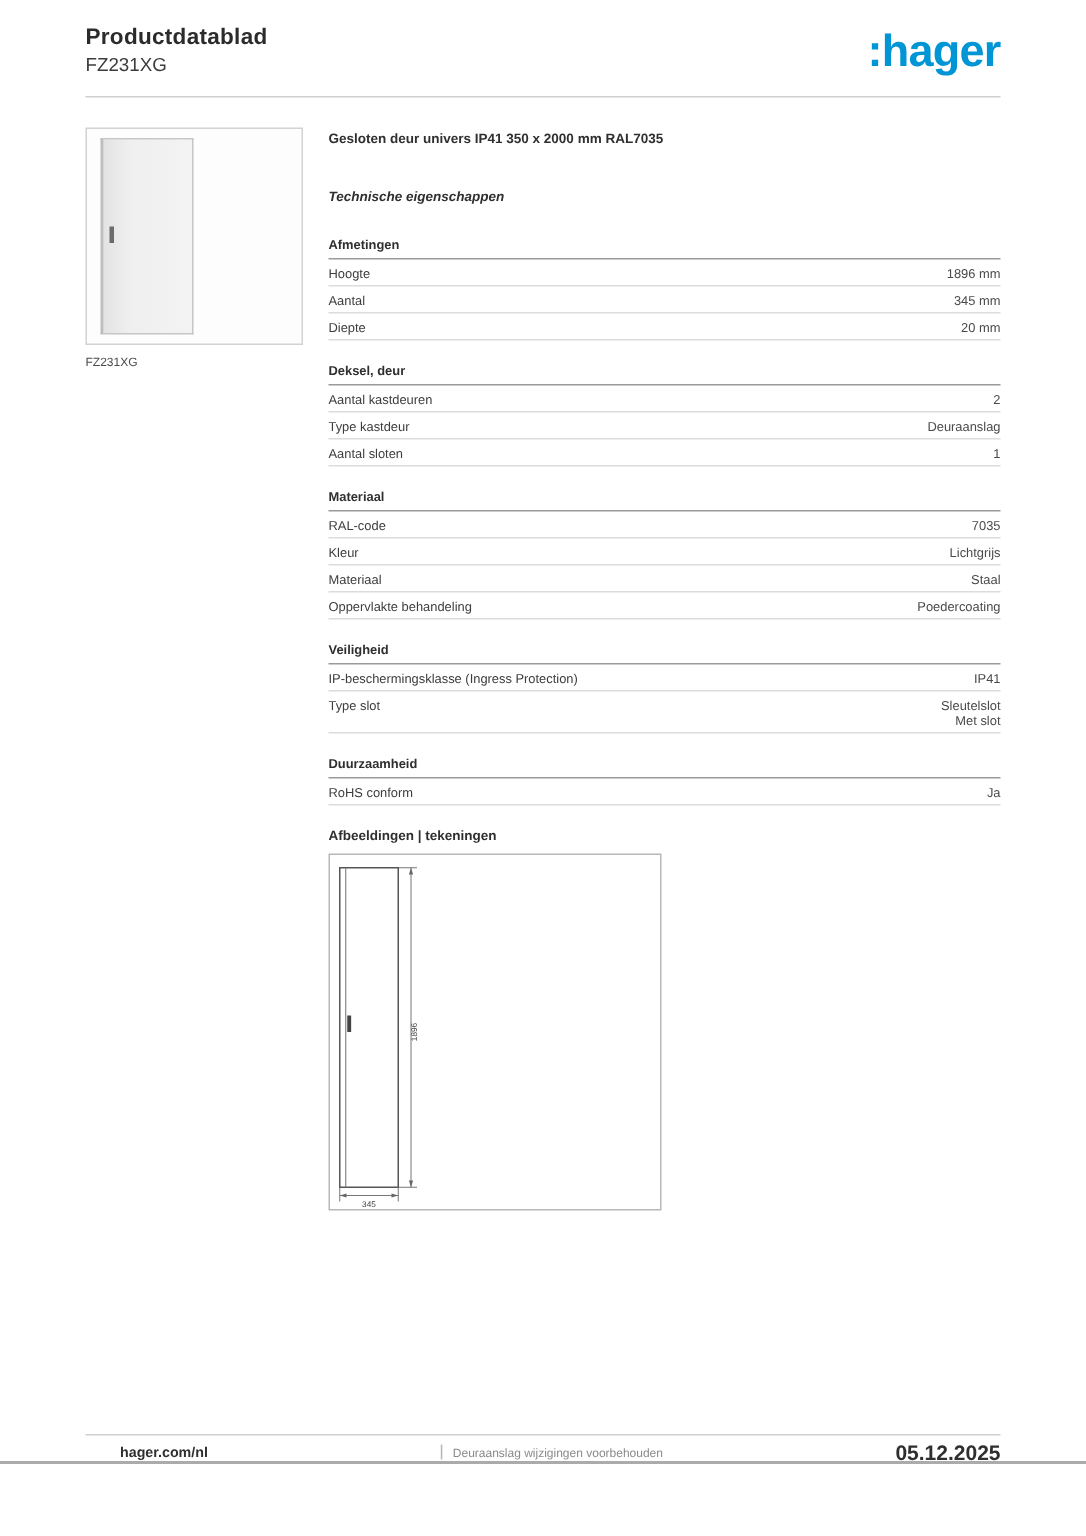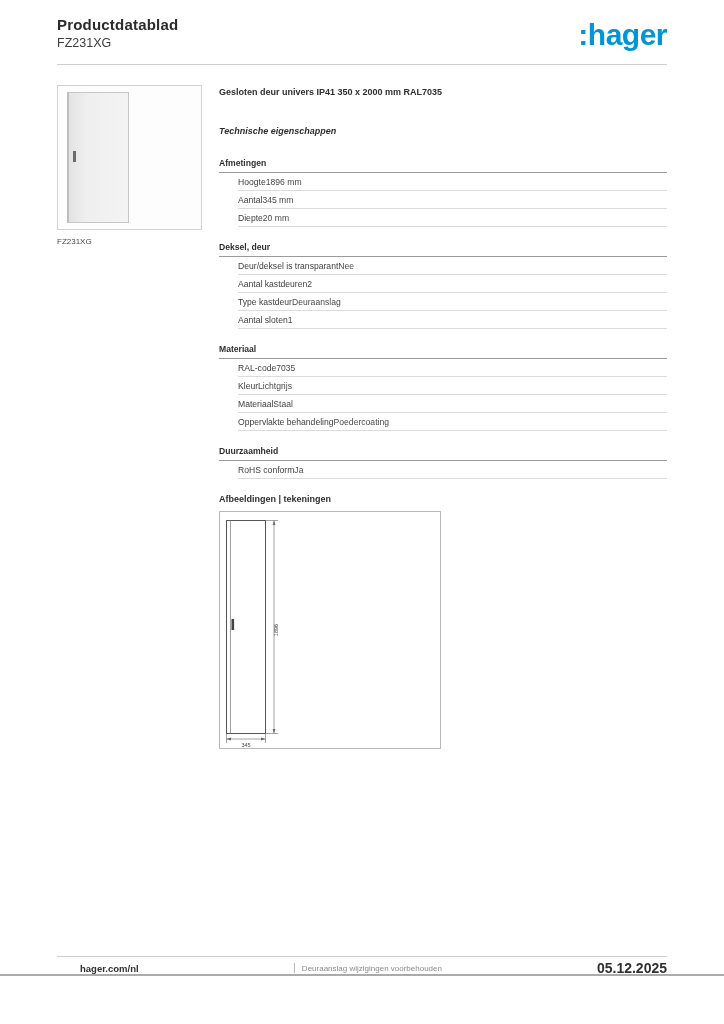--- a/index.html
+++ b/index.html
@@ -55,25 +55,24 @@
   .specs-heading { font-size: 9px; font-weight: bold; color: #2f2f2f; margin-top: 29px; font-style: italic; }
   #sections { margin-top: 22px; }
 
   .spec-section { margin-bottom: 15px; }
   .section-title {
     font-size: 8.6px; font-weight: bold; color: #2f2f2f;
     padding-bottom: 4px;
     border-bottom: 1px solid #9a9a9a;
   }
   .spec-row {
-    display: flex; align-items: flex-start;
+    display: flex; justify-content: space-between; align-items: flex-start;
     padding: 3.5px 0;
     border-bottom: 1px solid #dcdcdc;
     font-size: 8.6px;
-    margin-left: 19px;
   }
   .spec-label { color: #3d3d3d; }
   .spec-value { color: #4a4a4a; text-align: right; white-space: pre-line; }
 
   .drawings-heading { font-size: 9px; font-weight: bold; color: #2f2f2f; margin-top: 12px; }
   .drawing-box {
     margin-top: 7px;
     width: 222px; height: 238px;
     border: 1px solid #b8b8b8;
     background: #fff;
@@ -139,24 +138,20 @@
               <span class="spec-value">345 mm</span>
             </div>
             <div class="spec-row">
               <span class="spec-label">Diepte</span>
               <span class="spec-value">20 mm</span>
             </div>
           </section>
           <section class="spec-section">
             <div class="section-title">Deksel, deur</div>
             <div class="spec-row">
-              <span class="spec-label">Deur/deksel is transparant</span>
-              <span class="spec-value">Nee</span>
-            </div>
-            <div class="spec-row">
               <span class="spec-label">Aantal kastdeuren</span>
               <span class="spec-value">2</span>
             </div>
             <div class="spec-row">
               <span class="spec-label">Type kastdeur</span>
               <span class="spec-value">Deuraanslag</span>
             </div>
             <div class="spec-row">
               <span class="spec-label">Aantal sloten</span>
               <span class="spec-value">1</span>
@@ -172,20 +167,32 @@
               <span class="spec-label">Kleur</span>
               <span class="spec-value">Lichtgrijs</span>
             </div>
             <div class="spec-row">
               <span class="spec-label">Materiaal</span>
               <span class="spec-value">Staal</span>
             </div>
             <div class="spec-row">
               <span class="spec-label">Oppervlakte behandeling</span>
               <span class="spec-value">Poedercoating</span>
+            </div>
+          </section>
+          <section class="spec-section">
+            <div class="section-title">Veiligheid</div>
+            <div class="spec-row">
+              <span class="spec-label">IP-beschermingsklasse (Ingress Protection)</span>
+              <span class="spec-value">IP41</span>
+            </div>
+            <div class="spec-row">
+              <span class="spec-label">Type slot</span>
+              <span class="spec-value">Sleutelslot
+Met slot</span>
             </div>
           </section>
           <section class="spec-section">
             <div class="section-title">Duurzaamheid</div>
             <div class="spec-row">
               <span class="spec-label">RoHS conform</span>
               <span class="spec-value">Ja</span>
             </div>
           </section>
         </div>

